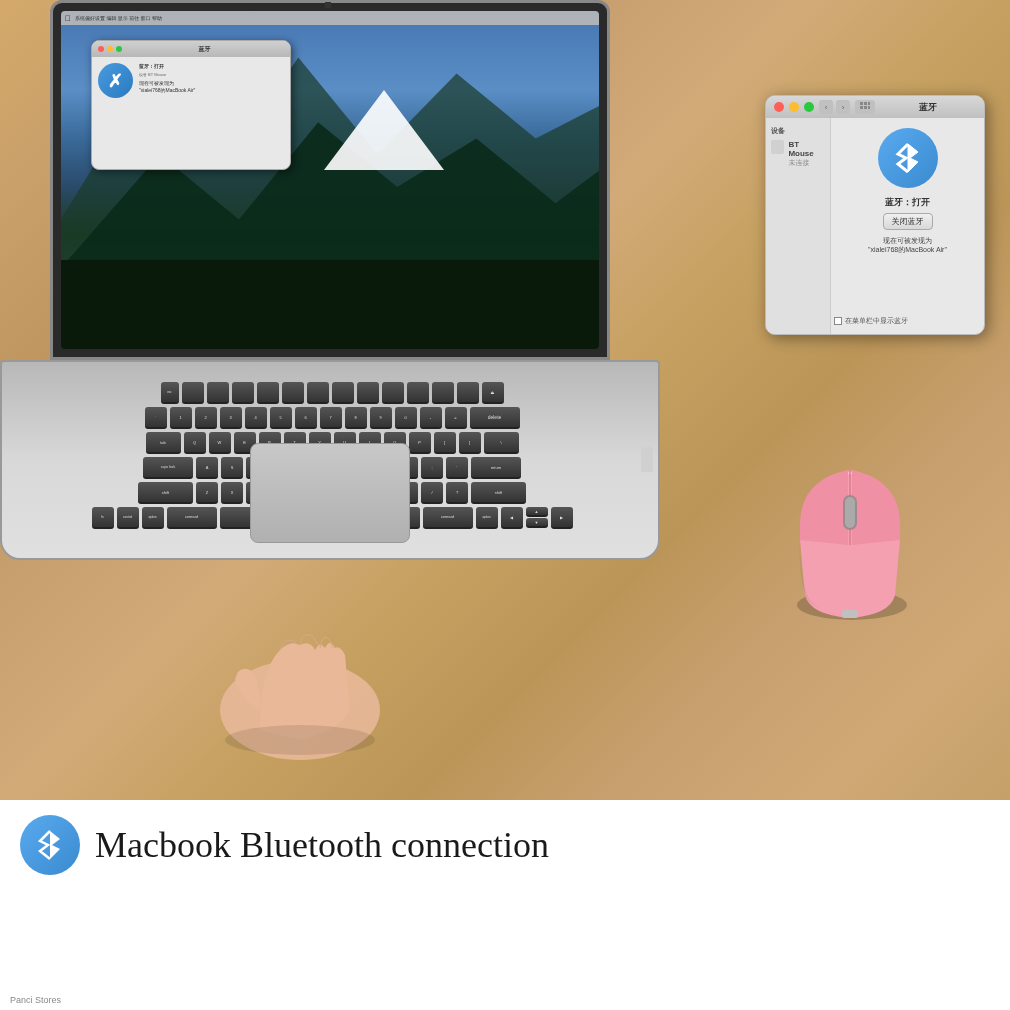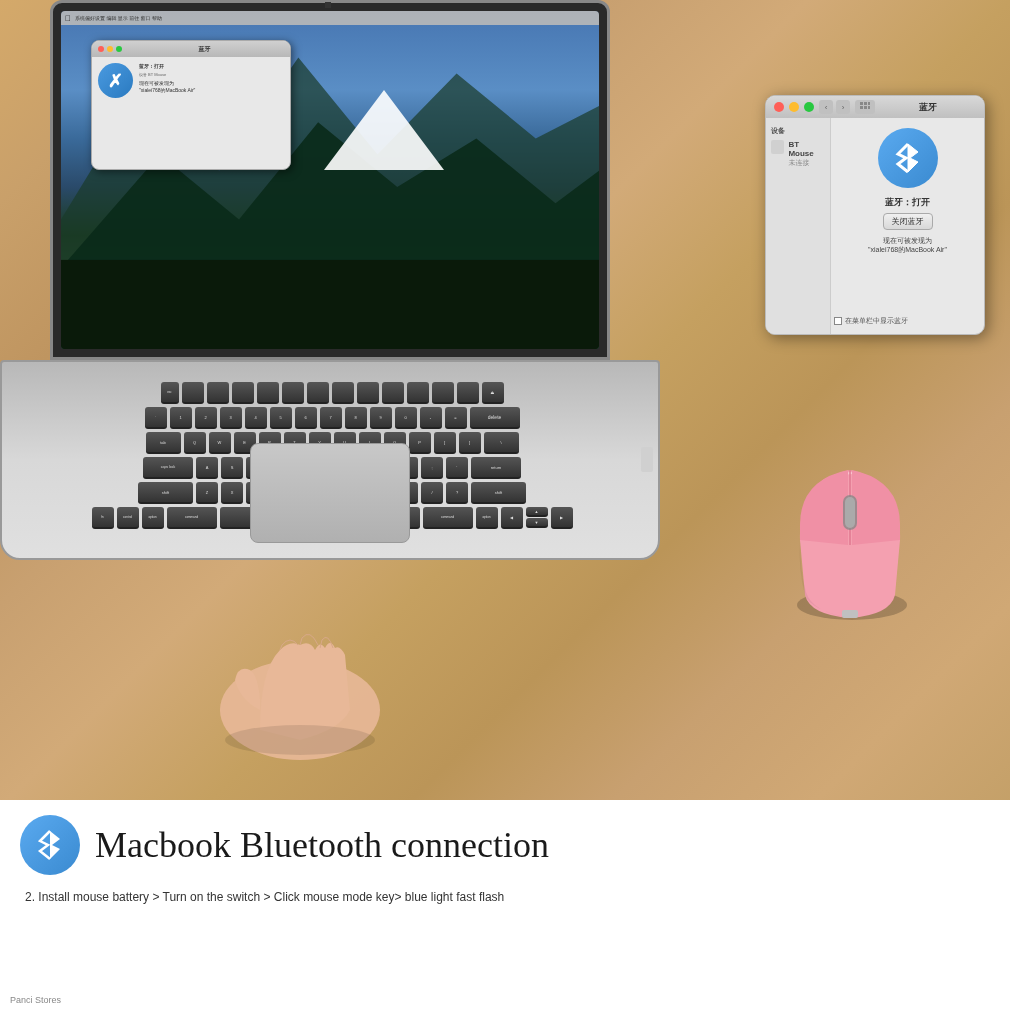--- a/index.html
+++ b/index.html
@@ -694,17 +694,16 @@
     <div class="bt-icon-main">
       <svg width="34" height="34" viewBox="0 0 34 34">
         <path d="M 17,3 L 17,31 L 27,21 L 19,17 L 27,11 Z" fill="white"></path>
         <path d="M 17,3 L 7,13 L 15,17 L 7,23 L 17,31" fill="none" stroke="white" stroke-width="2.5"></path>
       </svg>
     </div>
     <h1 class="info-title">Macbook Bluetooth connection</h1>
   </div>
 
   <div class="info-steps">
-    <div>2. Install mouse battery &gt; Turn on the switch &gt; Click mouse mode key&gt; blue light fast flash</div>
   </div>
 
   <div class="store-label">Panci Stores</div>
 </div>
 
 </body></html>

